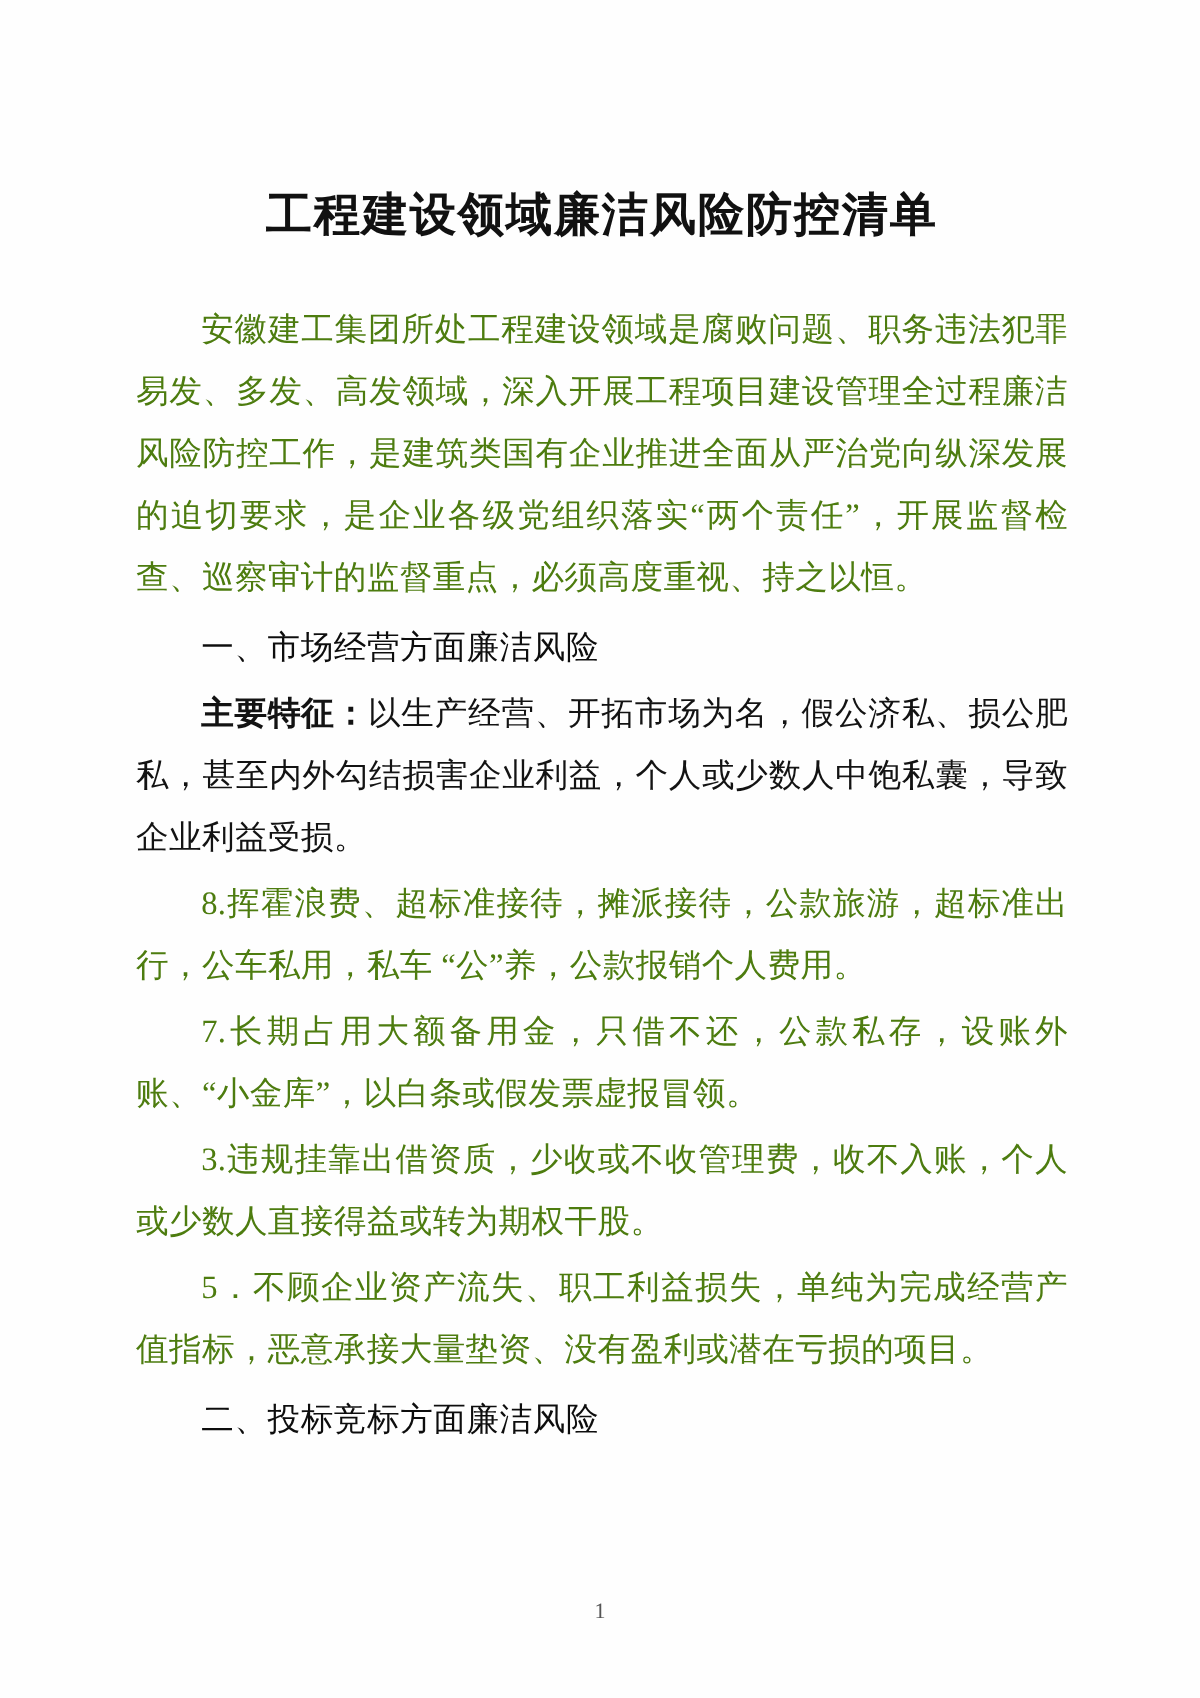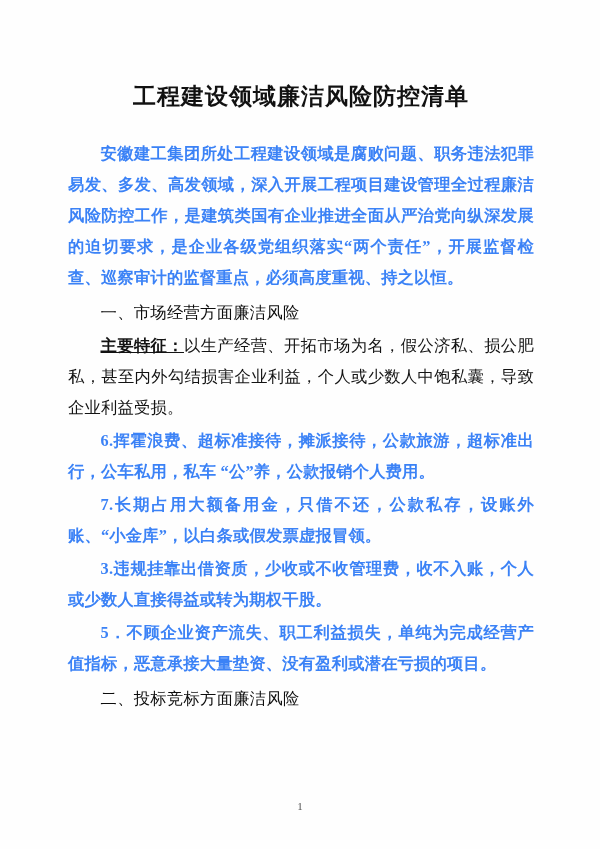--- a/index.html
+++ b/index.html
@@ -23,42 +23,41 @@
     position: absolute;
     left: 0;
     top: 0;
     width: 600px;
     height: 849px;
     background: #fefefe;
   }
   .content {
     position: absolute;
     left: 68px;
-    top: 59px;
+    top: 70px;
     width: 466px;
   }
   .doc-title {
     text-align: center;
     font-size: 23px;
     font-weight: bold;
     letter-spacing: 1px;
     color: #111111;
     margin: 22px 0 26px 0;
     font-family: "Liberation Serif", "DejaVu Serif", serif;
   }
   .para {
     font-size: 16.3px;
     line-height: 31px;
-    color: #3b82f6;
+    color: #4d7c0f;
     text-align: justify;
     text-justify: inter-ideograph;
     margin: 0 0 2px 0;
     text-indent: 2em;
     letter-spacing: 0.2px;
-    font-weight: bold;
   }
   .heading {
     font-size: 16.3px;
     line-height: 31px;
     color: #0d0d0d;
     font-weight: normal;
     margin: 4px 0 2px 0;
     text-indent: 2em;
     letter-spacing: 0.3px;
   }
@@ -67,21 +66,20 @@
     line-height: 31px;
     color: #131313;
     text-align: justify;
     text-justify: inter-ideograph;
     margin: 0 0 2px 0;
     text-indent: 2em;
     letter-spacing: 0.2px;
   }
   .bold-inline {
     font-weight: bold;
-    text-decoration: underline;
   }
   .page-number {
     position: absolute;
     left: 0;
     top: 800px;
     width: 600px;
     text-align: center;
     font-size: 11px;
     color: #555555;
     font-family: "Liberation Serif", "DejaVu Serif", serif;
@@ -96,21 +94,21 @@
 
       <div class="doc-title">工程建设领域廉洁风险防控清单</div>
 
       <p class="para">安徽建工集团所处工程建设领域是腐败问题、职务违法犯罪易发、多发、高发领域，深入开展工程项目建设管理全过程廉洁风险防控工作，是建筑类国有企业推进全面从严治党向纵深发展的迫切要求，是企业各级党组织落实“两个责任”，开展监督检查、巡察审计的监督重点，必须高度重视、持之以恒。</p>
 
       <p class="heading">一、市场经营方面廉洁风险</p>
 
       <p class="label-para"><span class="bold-inline">主要特征：</span><span>以生产经营、开拓市场为名，假公济私、损公肥私，甚至内外勾结损害企业利益，个人或少数人中饱私囊，导致企业利益受损。</span></p>
 
 
-      <p class="para">6.挥霍浪费、超标准接待，摊派接待，公款旅游，超标准出行，公车私用，私车 “公”养，公款报销个人费用。</p>
+      <p class="para">8.挥霍浪费、超标准接待，摊派接待，公款旅游，超标准出行，公车私用，私车 “公”养，公款报销个人费用。</p>
 
       <p class="para">7.长期占用大额备用金，只借不还，公款私存，设账外账、“小金库”，以白条或假发票虚报冒领。</p>
 
       <p class="para">3.违规挂靠出借资质，少收或不收管理费，收不入账，个人或少数人直接得益或转为期权干股。</p>
 
 
       <p class="para">5．不顾企业资产流失、职工利益损失，单纯为完成经营产值指标，恶意承接大量垫资、没有盈利或潜在亏损的项目。</p>
 
       <p class="heading">二、投标竞标方面廉洁风险</p>
 

